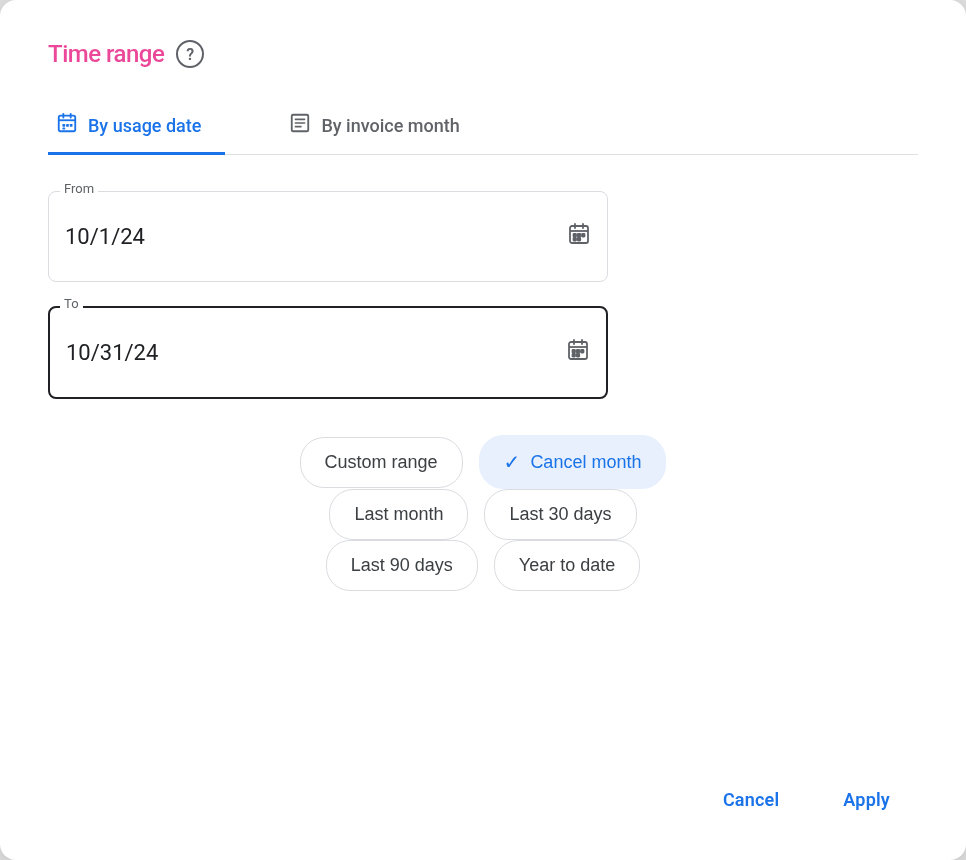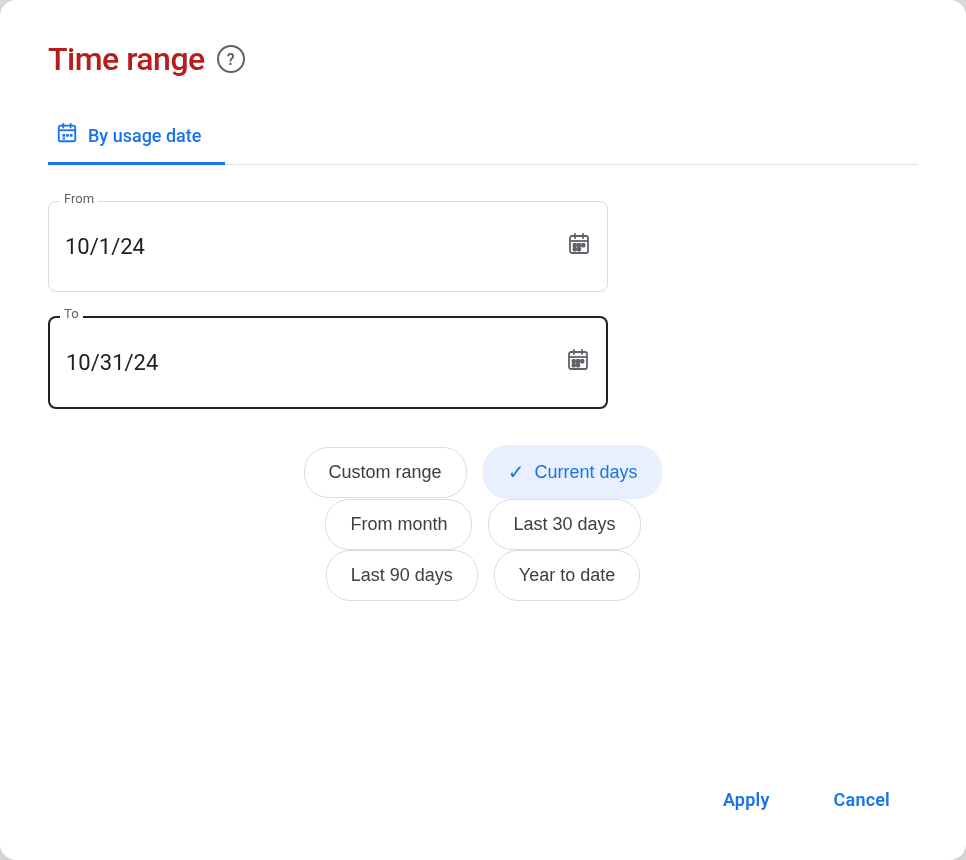--- a/index.html
+++ b/index.html
@@ -30,23 +30,23 @@
     }
 
     .dialog-header {
       display: flex;
       align-items: center;
       gap: 12px;
       margin-bottom: 32px;
     }
 
     .dialog-title {
-      font-size: 32px;
+      font-size: 24px;
       font-weight: 500;
-      color: #b91c1c;
+      color: #ec4899;
       letter-spacing: -0.5px;
     }
 
     .help-icon {
       width: 28px;
       height: 28px;
       border-radius: 50%;
       border: 2px solid #5f6368;
       display: flex;
       align-items: center;
@@ -262,20 +262,31 @@
           <rect x="7" y="17" width="3" height="2" rx="0.5" fill="#1a73e8"></rect>
           <rect x="11" y="13" width="3" height="3" rx="0.5" fill="#1a73e8"></rect>
           <rect x="15" y="13" width="3" height="3" rx="0.5" fill="#1a73e8"></rect>
         </svg>
       </span>
       <span>By usage date</span>
     </div>
 
     <div class="tab-separator"></div>
 
+    <div class="tab">
+      <span class="tab-icon">
+        <svg width="22" height="22" viewBox="0 0 24 24" fill="none" xmlns="http://www.w3.org/2000/svg">
+          <rect x="3" y="3" width="18" height="18" rx="1.5" stroke="#5f6368" stroke-width="2"></rect>
+          <line x1="7" y1="8" x2="17" y2="8" stroke="#5f6368" stroke-width="1.8" stroke-linecap="round"></line>
+          <line x1="7" y1="12" x2="17" y2="12" stroke="#5f6368" stroke-width="1.8" stroke-linecap="round"></line>
+          <line x1="7" y1="16" x2="13" y2="16" stroke="#5f6368" stroke-width="1.8" stroke-linecap="round"></line>
+        </svg>
+      </span>
+      <span>By invoice month</span>
+    </div>
   </div>
 
   <div class="fields-section">
 
     <div class="field-container">
       <span class="field-label">From</span>
       <div class="field-input-wrapper">
         <input class="field-input" type="text" value="10/1/24" style="">
         <span class="calendar-icon">
           <svg class="cal-svg" viewBox="0 0 24 24" xmlns="http://www.w3.org/2000/svg">
@@ -315,40 +326,40 @@
   </div>
 
   <div class="quick-select-section">
 
     <div class="quick-select-row">
       <button class="quick-btn">
         <span>Custom range</span>
       </button>
       <button class="quick-btn active">
         <span class="check-icon">✓</span>
-        <span>Current days</span>
+        <span>Cancel month</span>
       </button>
     </div>
 
     <div class="quick-select-row">
       <button class="quick-btn">
-        <span>From month</span>
+        <span>Last month</span>
       </button>
       <button class="quick-btn">
         <span>Last 30 days</span>
       </button>
     </div>
 
     <div class="quick-select-row">
       <button class="quick-btn">
         <span>Last 90 days</span>
       </button>
       <button class="quick-btn">
         <span>Year to date</span>
       </button>
     </div>
   </div>
 
   <div class="dialog-footer">
+    <button class="footer-btn cancel">Cancel</button>
     <button class="footer-btn apply">Apply</button>
-    <button class="footer-btn cancel">Cancel</button>
   </div>
 </div>
 
 </body></html>

